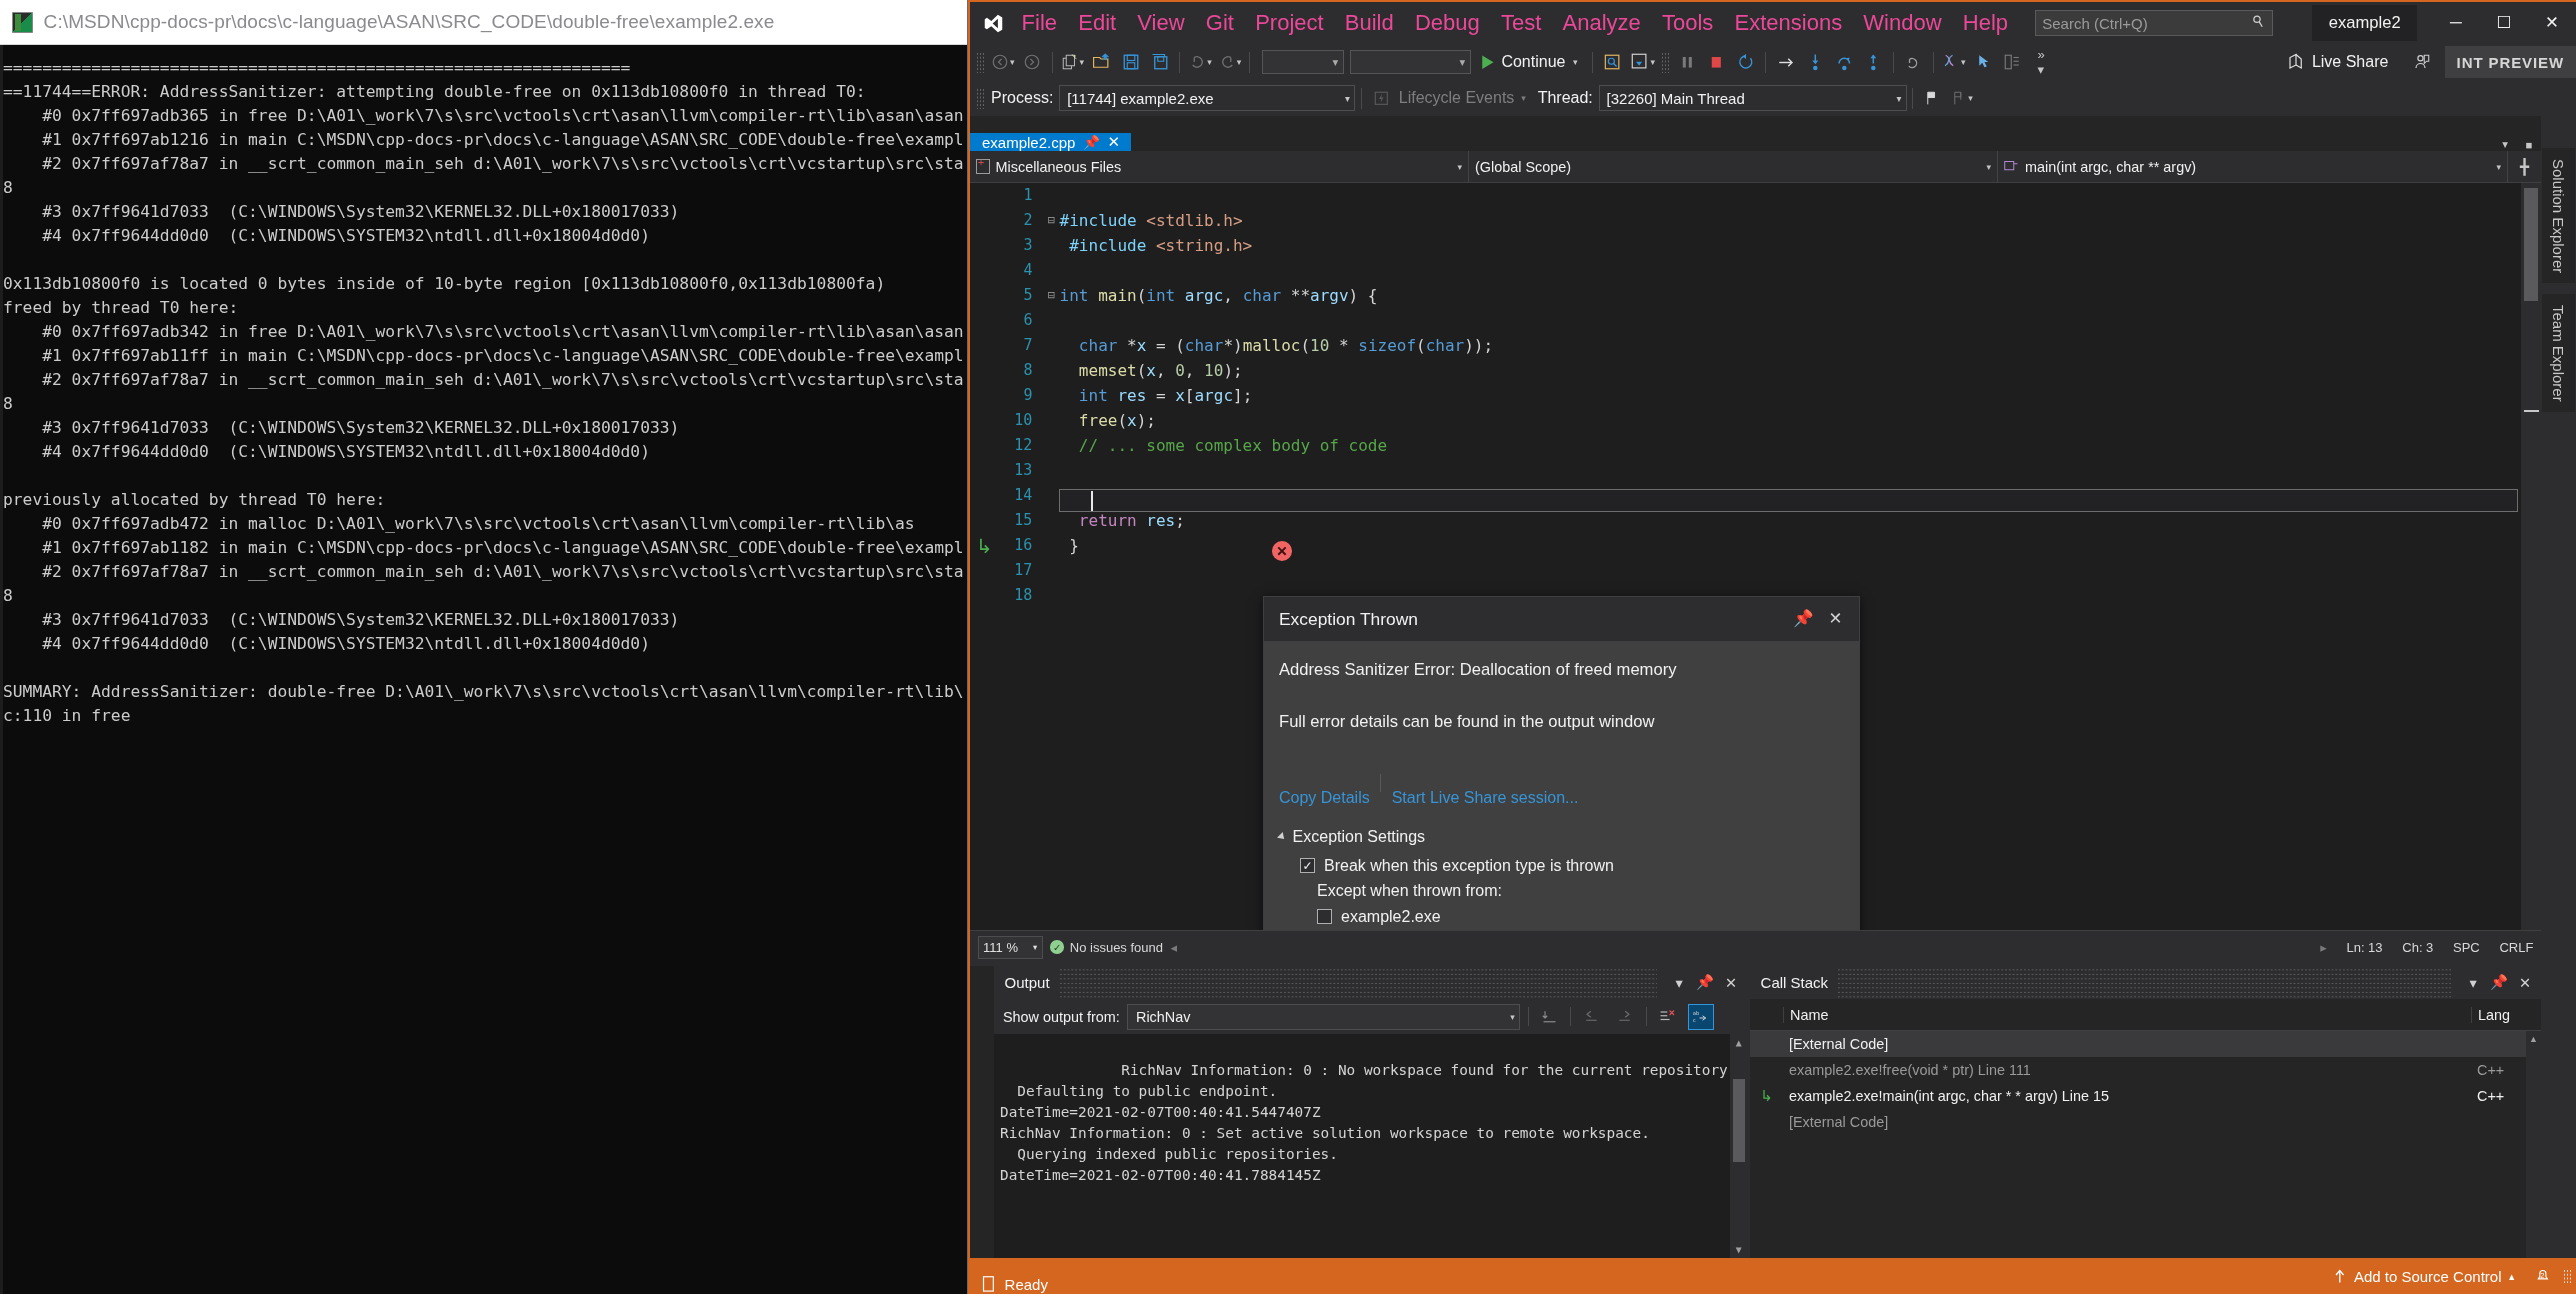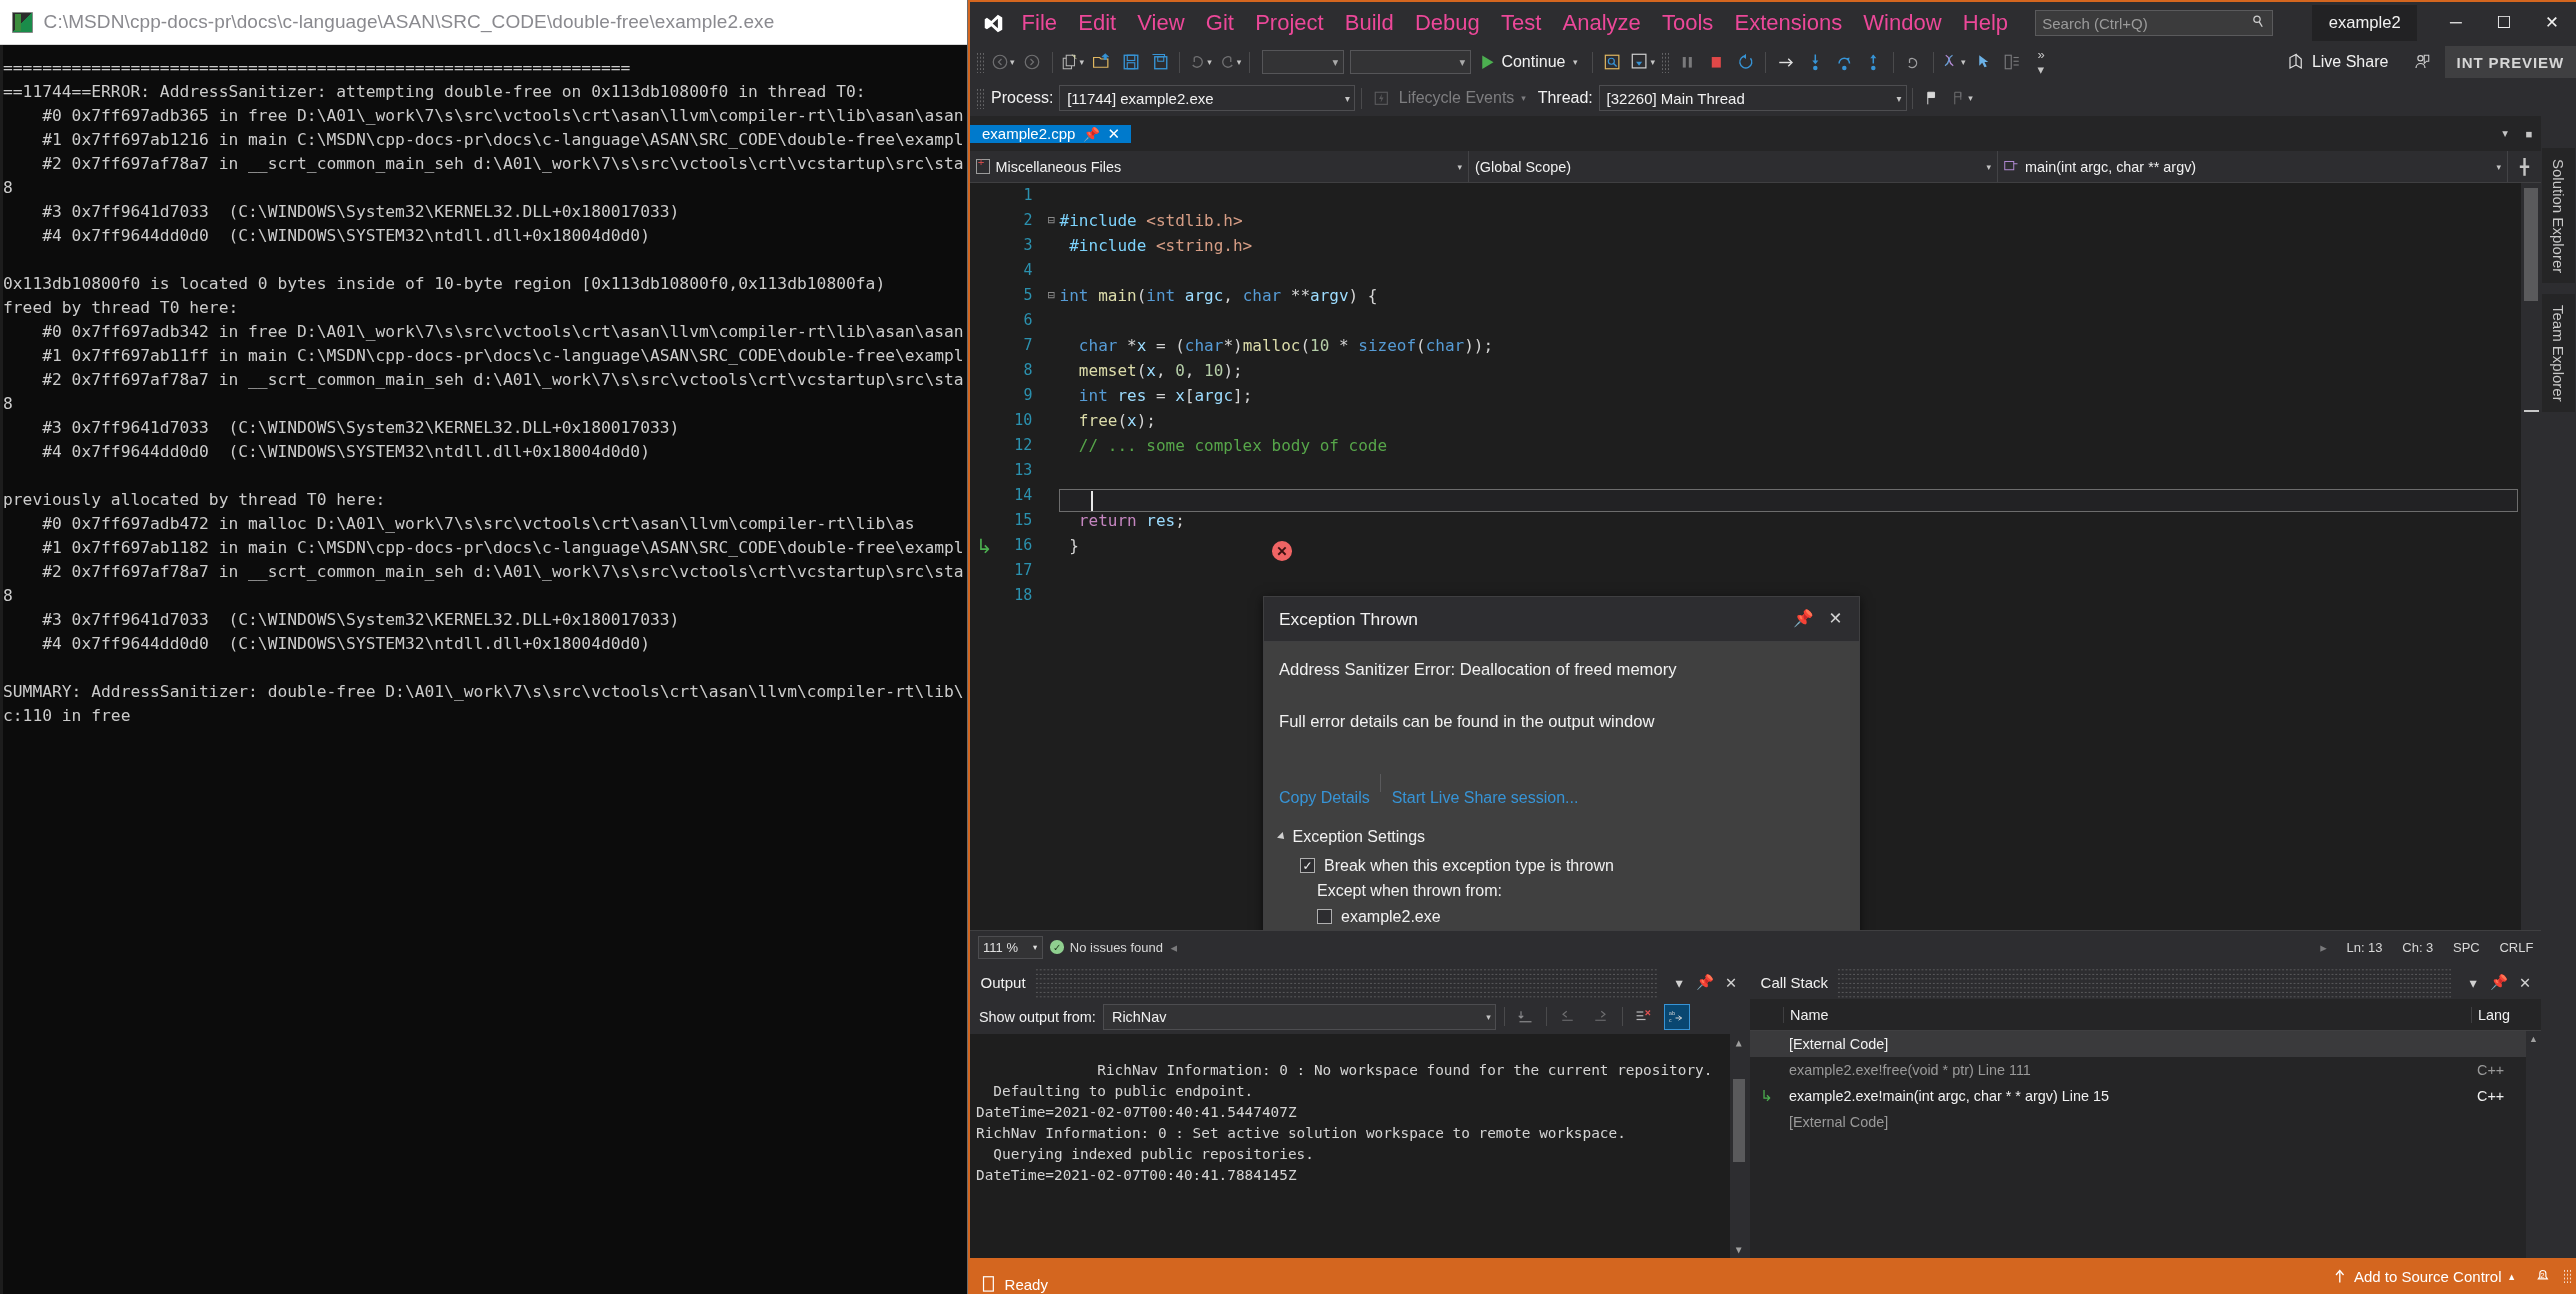--- a/index.html
+++ b/index.html
@@ -133,21 +133,21 @@
     font-size: 15px; color: #f1f1f1; white-space: nowrap;
   }
   .combo2 .arr { margin-left: auto; padding-left: 10.6px; font-size: 9.8px; color:#c5c5c5; }
 
   
   #mainarea { flex: 1; display: flex; min-height: 0; }
   #docarea { flex: 1; display:flex; flex-direction:column; min-width:0; }
 
   
   #tabstrip {
-    height: 35px; flex:0 0 35px; background:#252526; display:flex; align-items:center;
+    height: 35px; flex:0 0 35px; background:#252526; display:flex; align-items:flex-end;
     position: relative;
   }
   #tab-active {
     background:#007acc; color:#fff; display:flex; align-items:center; gap:7.6px;
     padding: 0 10.6px 0 12px; font-size: 15px;
   }
   #tab-active .pin { font-size:13.6px; }
   #tab-active .x { font-size:15px; }
   #tabstrip .tabspacer{ flex:1; }
   .tabstrip-btn { width:24px; display:flex;align-items:center;justify-content:center;
@@ -257,21 +257,21 @@
     font-size:13px; color:#e0e0e0;}
   #edstatus .issues{ display:flex;align-items:center;gap:6px;font-size:13px;color:#d8d8d8;}
   .greenchk{ width:13.6px;height:13.6px;border-radius:50%;background:#8fcf8f;color:#1d3d1d;
     display:flex;align-items:center;justify-content:center;font-size:9.8px;}
   #edstatus .navarrow{ color:#7a7a7c; font-size:13px; }
   #edstatus .right{ margin-left:auto; display:flex; gap:19.7px; font-size:13px; color:#d8d8d8;}
 
   
   #bottom { height: 295px; flex: 0 0 295px; display:flex; background:#2d2d30; gap:3px; padding-top:3px;}
   .panel { background:#252526; display:flex; flex-direction:column; min-width:0; }
-  #output-panel { width: 777px; flex:0 0 777px; }
+  #output-panel { width: 777px; flex:0 0 777px;padding-left:24px; }
   #callstack-panel { flex:1; }
   .panel-head {
     height: 33px; flex:0 0 33px; display:flex; align-items:center;
     padding: 0 3px 0 10.6px; background:#2d2d30;
   }
   .panel-head .ttl{ font-size: 15px; color:#f1f1f1; white-space:nowrap;}
   .panel-head .dots{ flex:1; height:100%; margin:0 9px;
     background-image: radial-gradient(#5f5f61 0.8px, transparent 0.8px);
     background-size: 3.8px 4.5px; background-position: 0 10.6px; }
   .panel-head .ic{ width:26px;height:26px;display:flex;align-items:center;justify-content:center;

